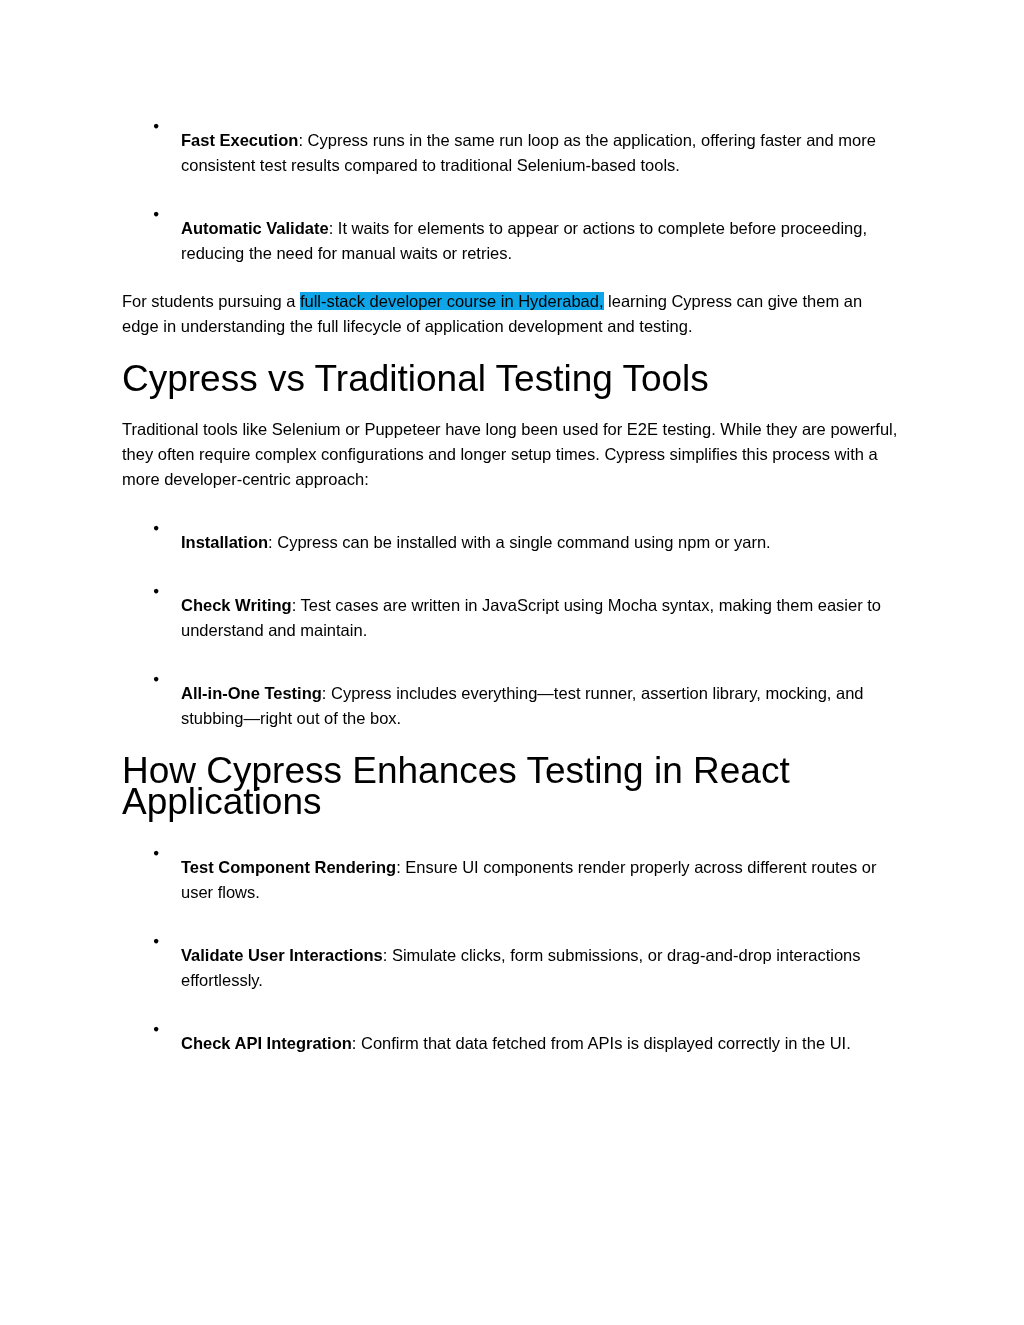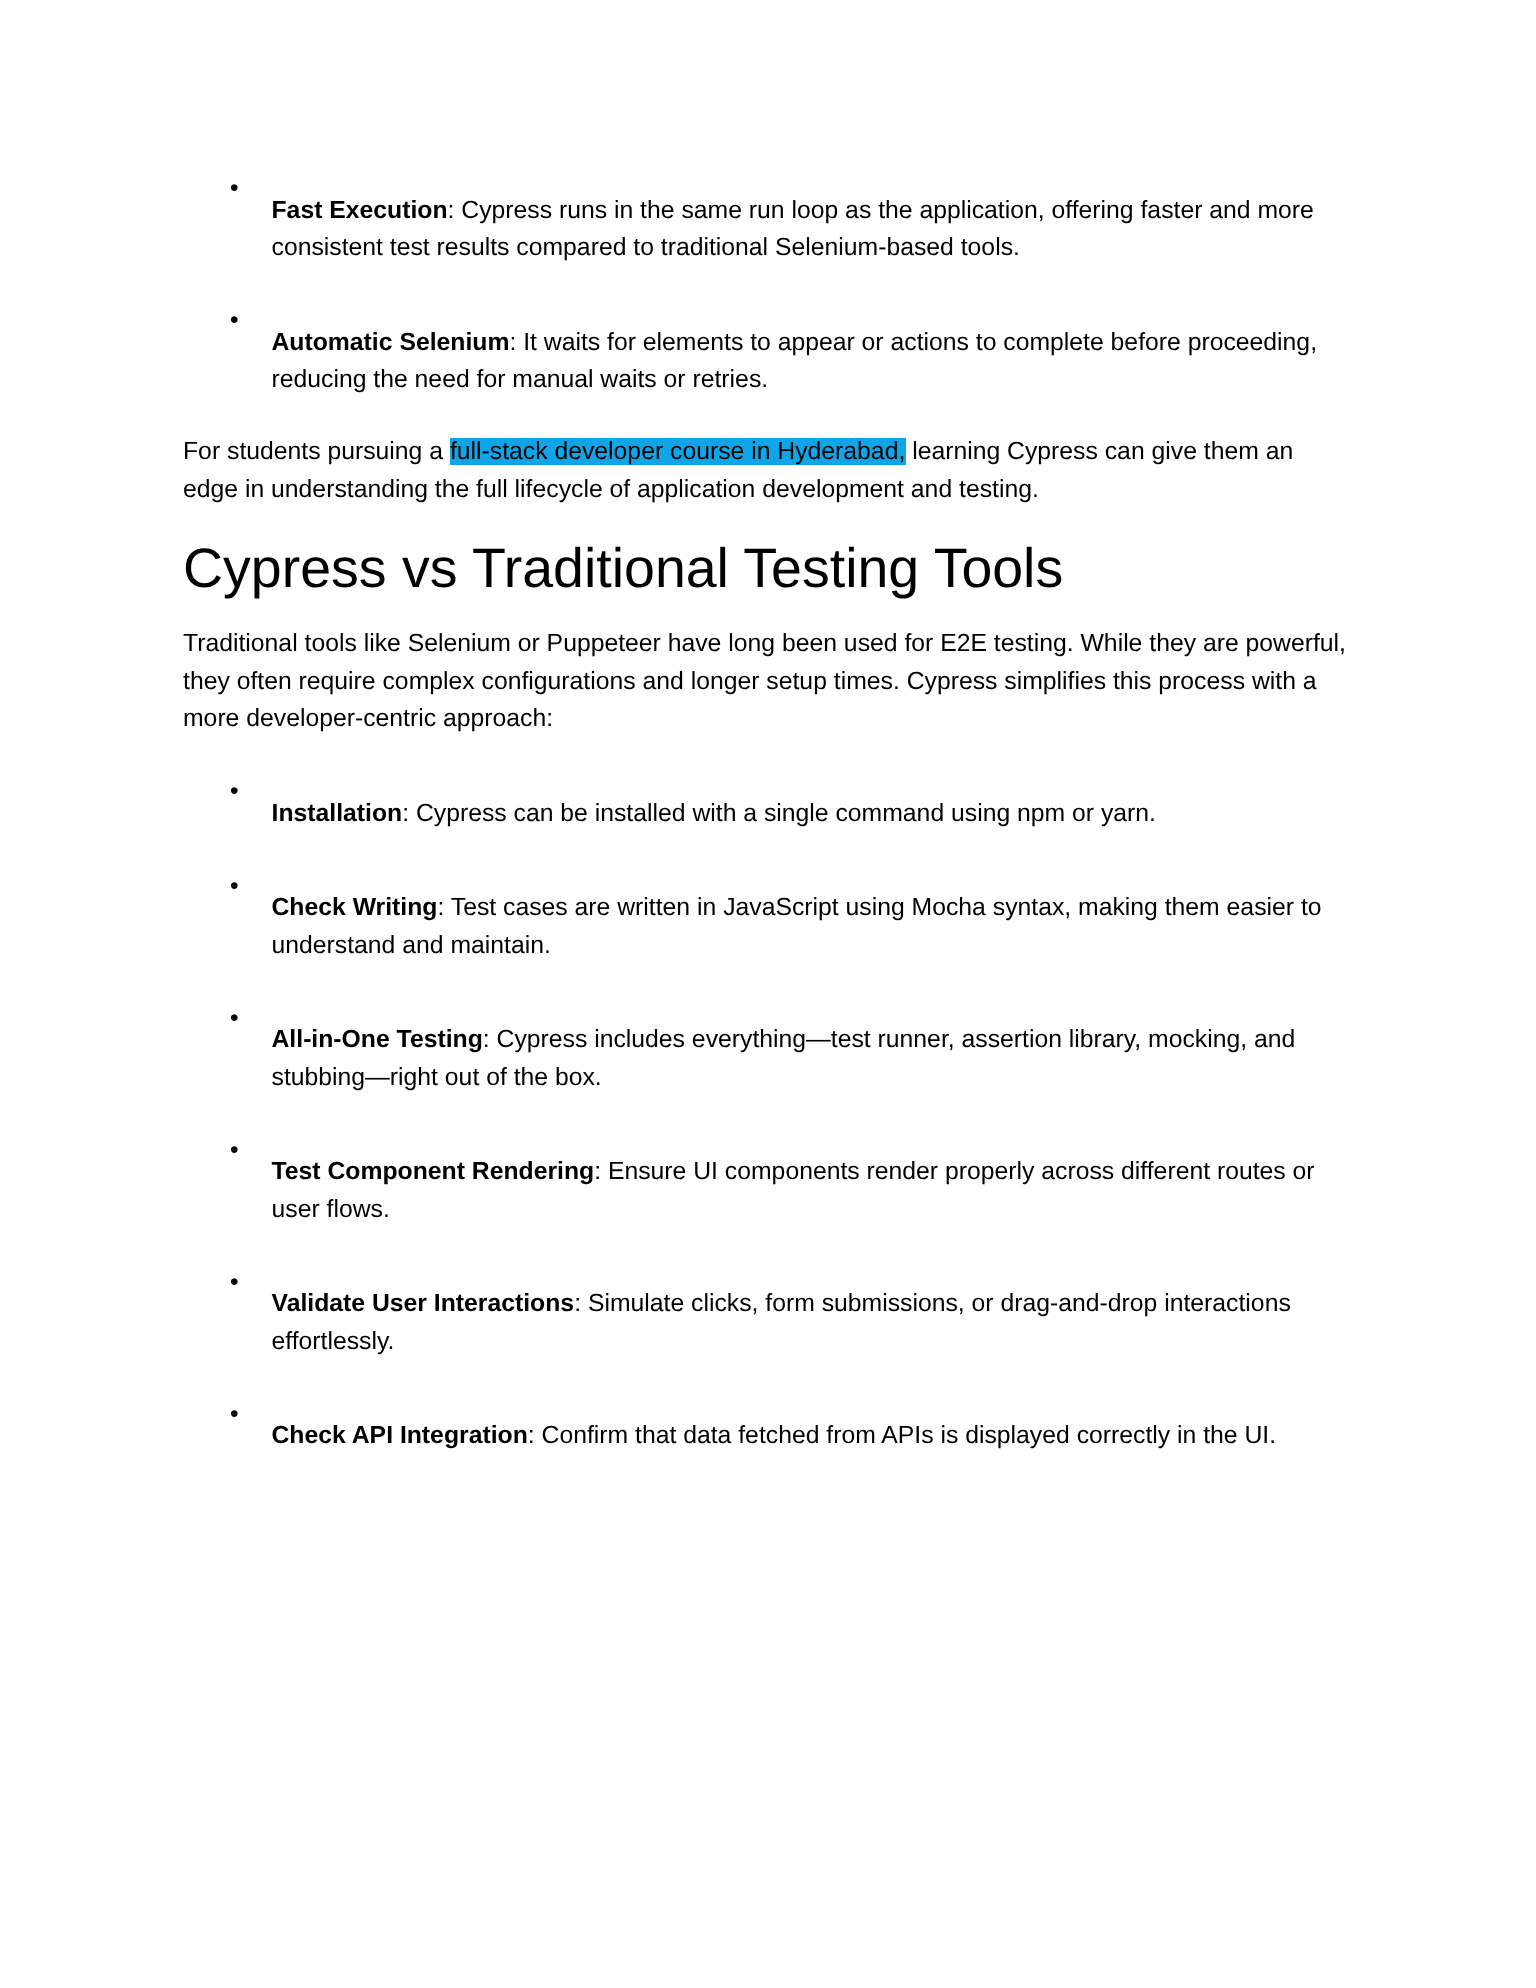--- a/index.html
+++ b/index.html
@@ -65,21 +65,21 @@
 <div class="page">
   <div class="content">
 
     <div>
       <div class="li">
         <span class="marker">●</span>
         <div class="li-text"><span class="b">Fast Execution</span><span>: Cypress runs in the same run loop as the application, offering faster and more consistent test results compared to traditional Selenium-based tools.</span></div>
       </div>
       <div class="li">
         <span class="marker">●</span>
-        <div class="li-text"><span class="b">Automatic Selenium</span><span>: It waits for elements to appear or actions to complete before proceeding, reducing the need for manual waits or retries.</span></div>
+        <div class="li-text"><span class="b">Automatic Validate</span><span>: It waits for elements to appear or actions to complete before proceeding, reducing the need for manual waits or retries.</span></div>
       </div>
     </div>
 
     <p class="para big-gap"><span>For students pursuing a </span><span class="hl">full-stack developer course in Hyderabad,</span><span> learning Cypress can give them an edge in understanding the full lifecycle of application development and testing.</span></p>
 
     <h1 class="doc-h1">Cypress vs Traditional Testing Tools</h1>
 
     <p class="para">Traditional tools like Selenium or Puppeteer have long been used for E2E testing. While they are powerful, they often require complex configurations and longer setup times. Cypress simplifies this process with a more developer-centric approach:</p>
 
     <div>
@@ -91,20 +91,21 @@
         <span class="marker">●</span>
         <div class="li-text"><span class="b">Check Writing</span><span>: Test cases are written in JavaScript using Mocha syntax, making them easier to understand and maintain.</span></div>
       </div>
       <div class="li">
         <span class="marker">●</span>
         <div class="li-text"><span class="b">All-in-One Testing</span><span>: Cypress includes everything—test runner, assertion library, mocking, and stubbing—right out of the box.</span></div>
       </div>
     </div>
 
 
+    <h1 class="doc-h1">How Cypress Enhances Testing in React Applications</h1>
 
 
     <div>
       <div class="li">
         <span class="marker">●</span>
         <div class="li-text"><span class="b">Test Component Rendering</span><span>: Ensure UI components render properly across different routes or user flows.</span></div>
       </div>
       <div class="li">
         <span class="marker">●</span>
         <div class="li-text"><span class="b">Validate User Interactions</span><span>: Simulate clicks, form submissions, or drag-and-drop interactions effortlessly.</span></div>

